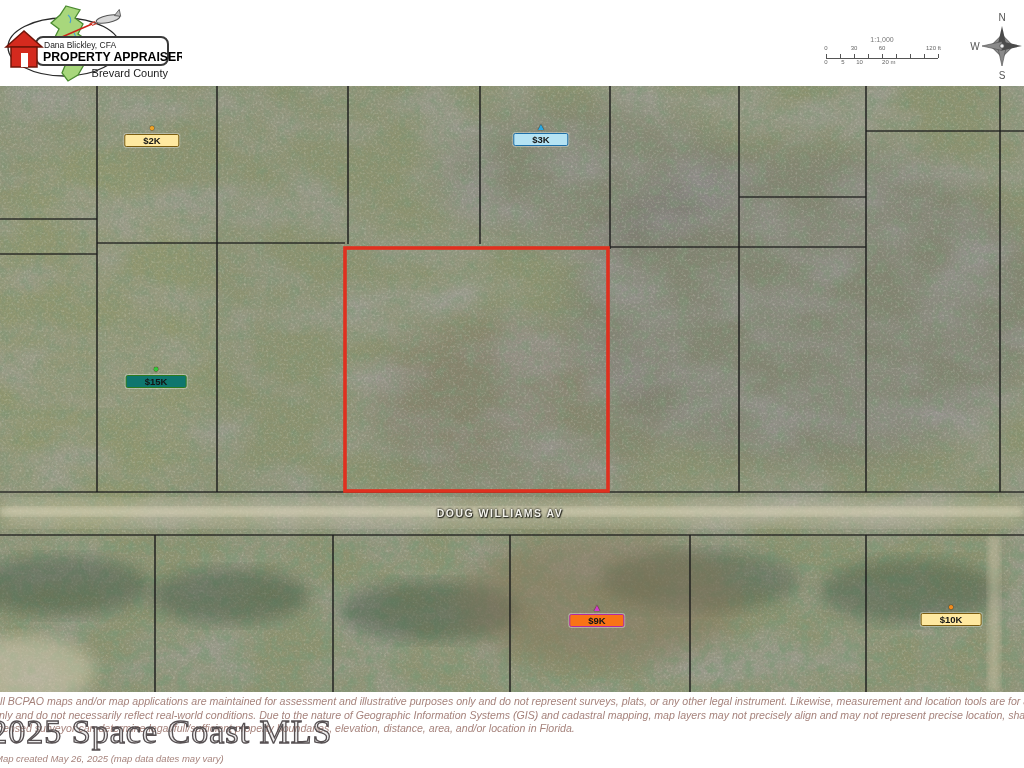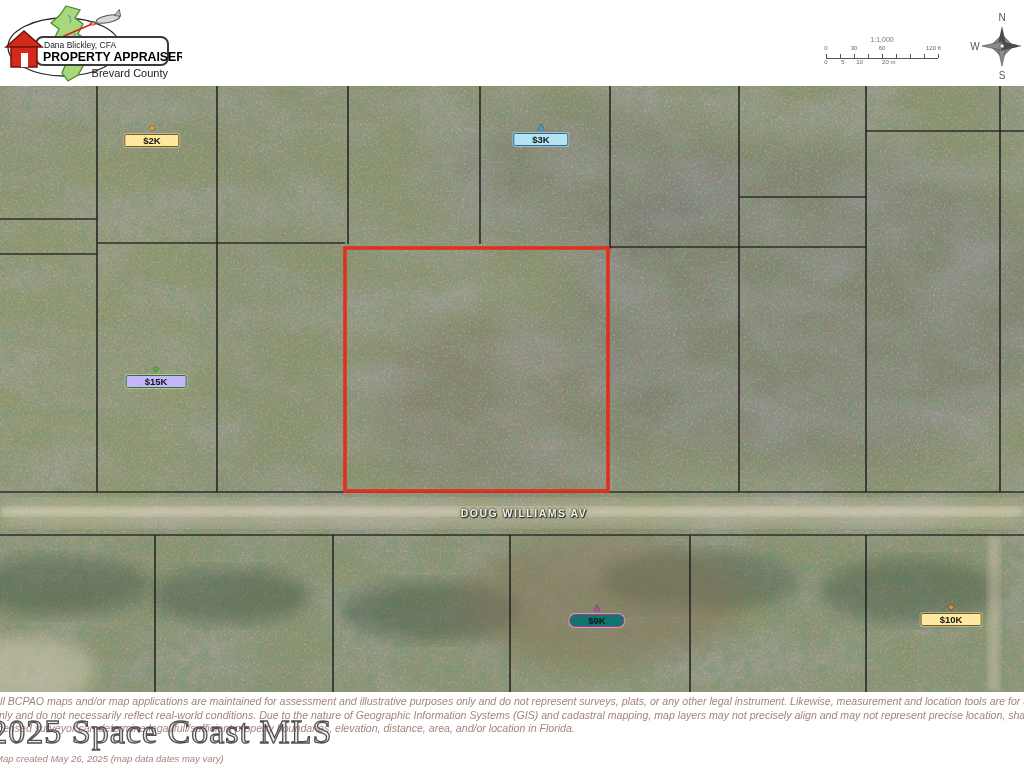--- a/index.html
+++ b/index.html
@@ -14,21 +14,21 @@
   .sb-ft,.sb-m{position:relative;height:8px;font-size:6px;}
   .sb-ft span,.sb-m span{position:absolute;transform:translateX(-50%);white-space:nowrap;}
   .sb-line{position:relative;height:5px;border-bottom:1px solid #555;}
   .sb-line i{position:absolute;bottom:0;width:1px;height:4px;background:#555;}
   .compass{position:absolute;left:958px;top:8px;z-index:9;}
 
   
   .map{position:absolute;top:86px;left:0;width:1024px;height:606px;overflow:hidden;background:#8a8e6b;}
   .map svg.aerial{position:absolute;left:0;top:0;z-index:1;}
   #bounds{position:absolute;left:0;top:0;z-index:2;}
-  .road-label{position:absolute;left:524px;top:421px;transform:translateX(-50%);z-index:3;
+  .road-label{position:absolute;left:500px;top:421px;transform:translateX(-50%);z-index:3;
       color:#f4f3ec;font-size:10.5px;font-weight:bold;letter-spacing:1.5px;white-space:nowrap;
       text-shadow:0 0 2px #2a2a22,0 0 2px #2a2a22,1px 1px 1px #2a2a22;}
   #markers{position:absolute;left:0;top:0;width:100%;height:100%;z-index:4;}
   .marker{position:absolute;display:flex;flex-direction:column;align-items:center;
       transform:translateX(-50%);cursor:pointer;}
   .mshape{font-size:10px;line-height:10px;
       text-shadow:0 0 1px rgba(50,30,0,.85),0 0 1px rgba(50,30,0,.85);}
   .mlabel{margin-top:1px;font-size:9.5px;font-weight:bold;color:#141414;border:1px solid;
       border-radius:2px;padding:0 18px;line-height:11px;white-space:nowrap;
       box-shadow:0 0 0 1px rgba(255,255,255,.35);}
@@ -199,25 +199,25 @@
       <div class="marker" style="left: 152px; top: 37px;">
         <span class="mshape" style="color: rgb(237, 162, 41);">●</span>
         <span class="mlabel" style="background: rgb(255, 233, 160); border-color: rgb(122, 92, 16);">$2K</span>
       </div>
       <div class="marker" style="left: 541px; top: 36px;">
         <span class="mshape" style="color: rgb(42, 167, 224);">▲</span>
         <span class="mlabel" style="background: rgb(181, 227, 244); border-color: rgb(30, 111, 168);">$3K</span>
       </div>
       <div class="marker" style="left: 156px; top: 278px;">
         <span class="mshape" style="color: rgb(53, 197, 58);">●</span>
-        <span class="mlabel" style="background: #c4b5fd; border-color: rgb(45, 122, 31);">$15K</span>
+        <span class="mlabel" style="background: #0f766e; border-color: rgb(45, 122, 31);">$15K</span>
       </div>
       <div class="marker" style="left: 597px; top: 517px;">
         <span class="mshape" style="color: rgb(207, 62, 201);">▲</span>
-        <span class="mlabel" style="background: #0f766e; border-color: rgb(179, 43, 160); border-radius: 6px;">$9K</span>
+        <span class="mlabel" style="background: #f97316; border-color: rgb(179, 43, 160);">$9K</span>
       </div>
       <div class="marker" style="left: 951px; top: 516px;">
         <span class="mshape" style="color: rgb(239, 140, 31);">●</span>
         <span class="mlabel" style="background: rgb(255, 233, 160); border-color: rgb(122, 92, 16);">$10K</span>
       </div>
     </div>
 </div>
 
 <div class="footer">
   <div class="disclaimer" id="disclaimer">

